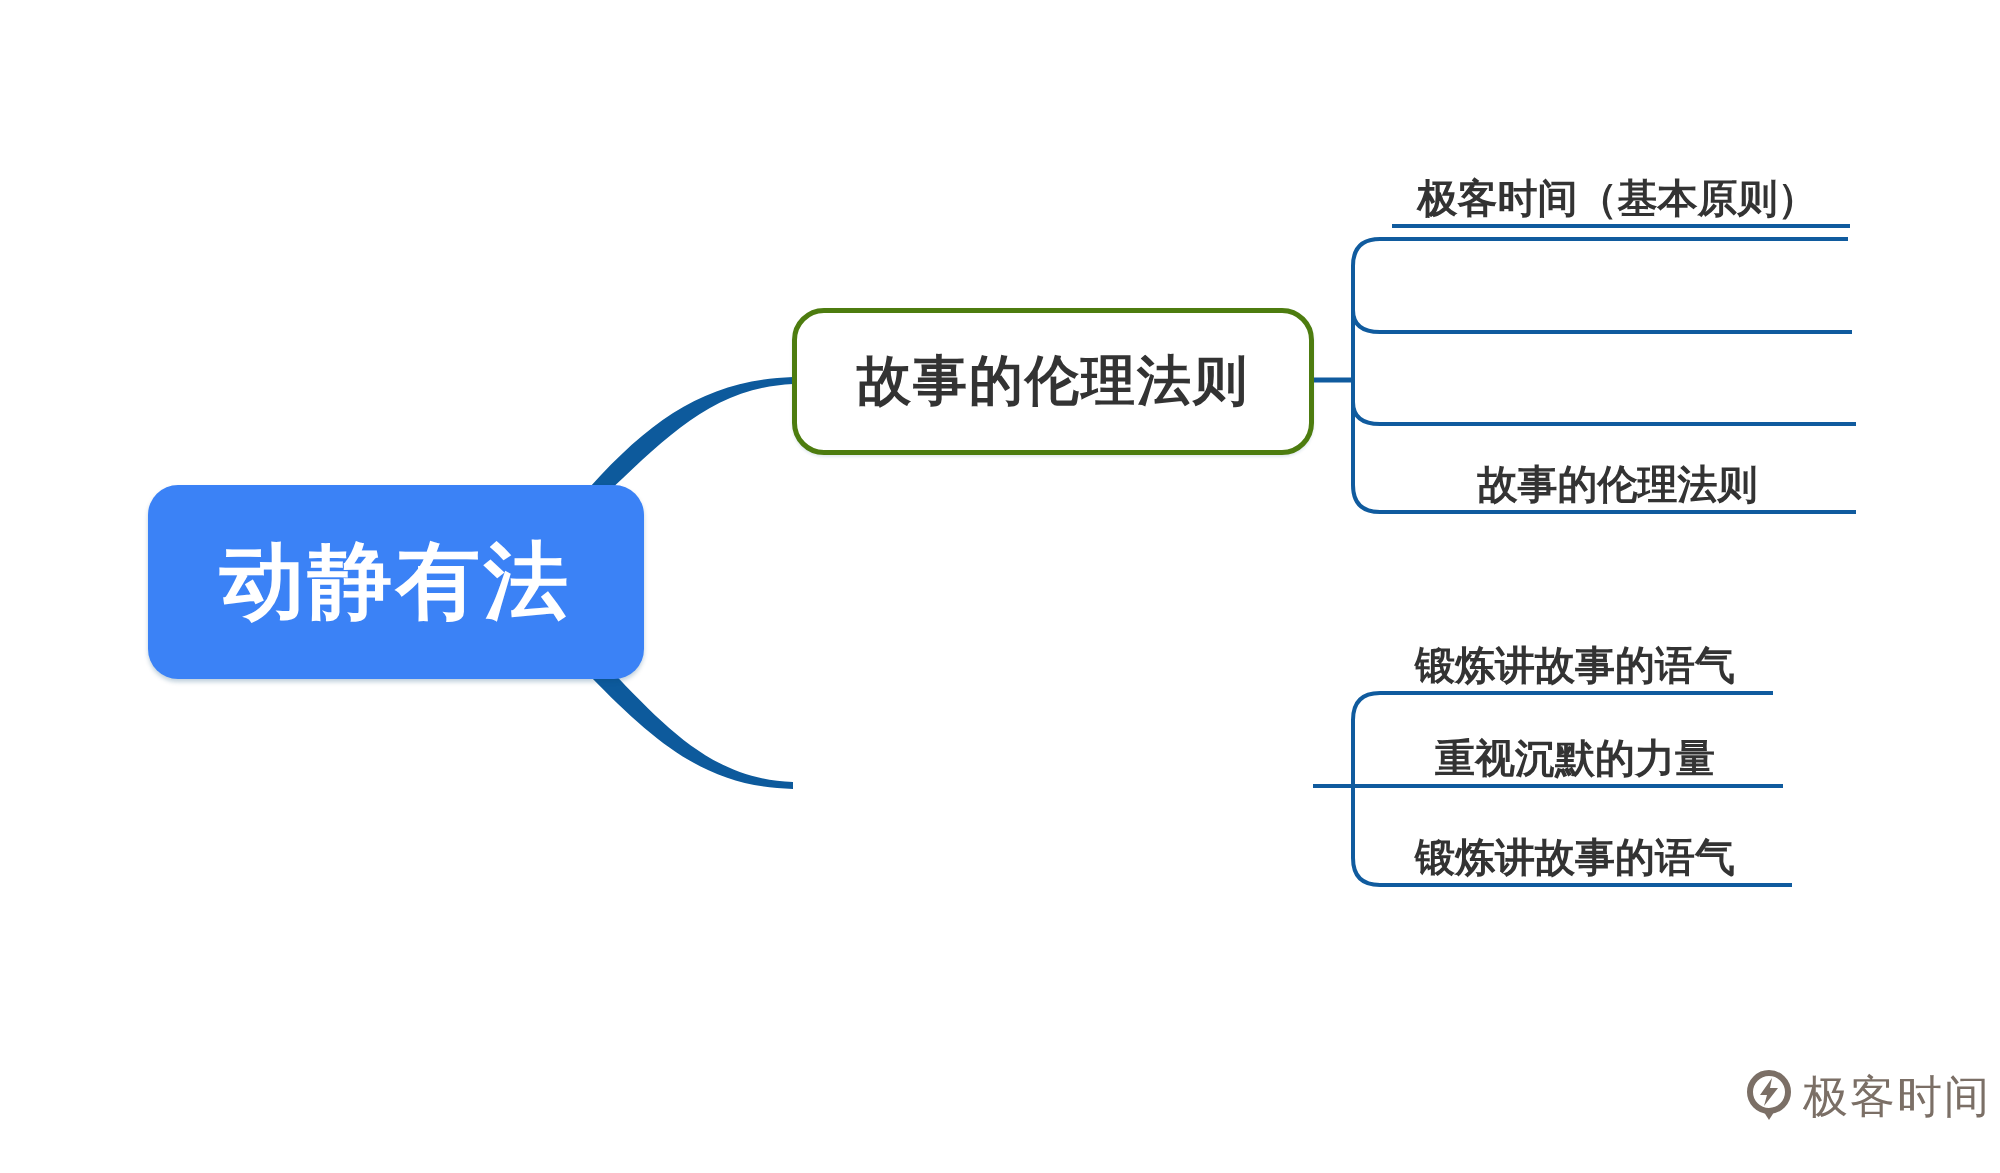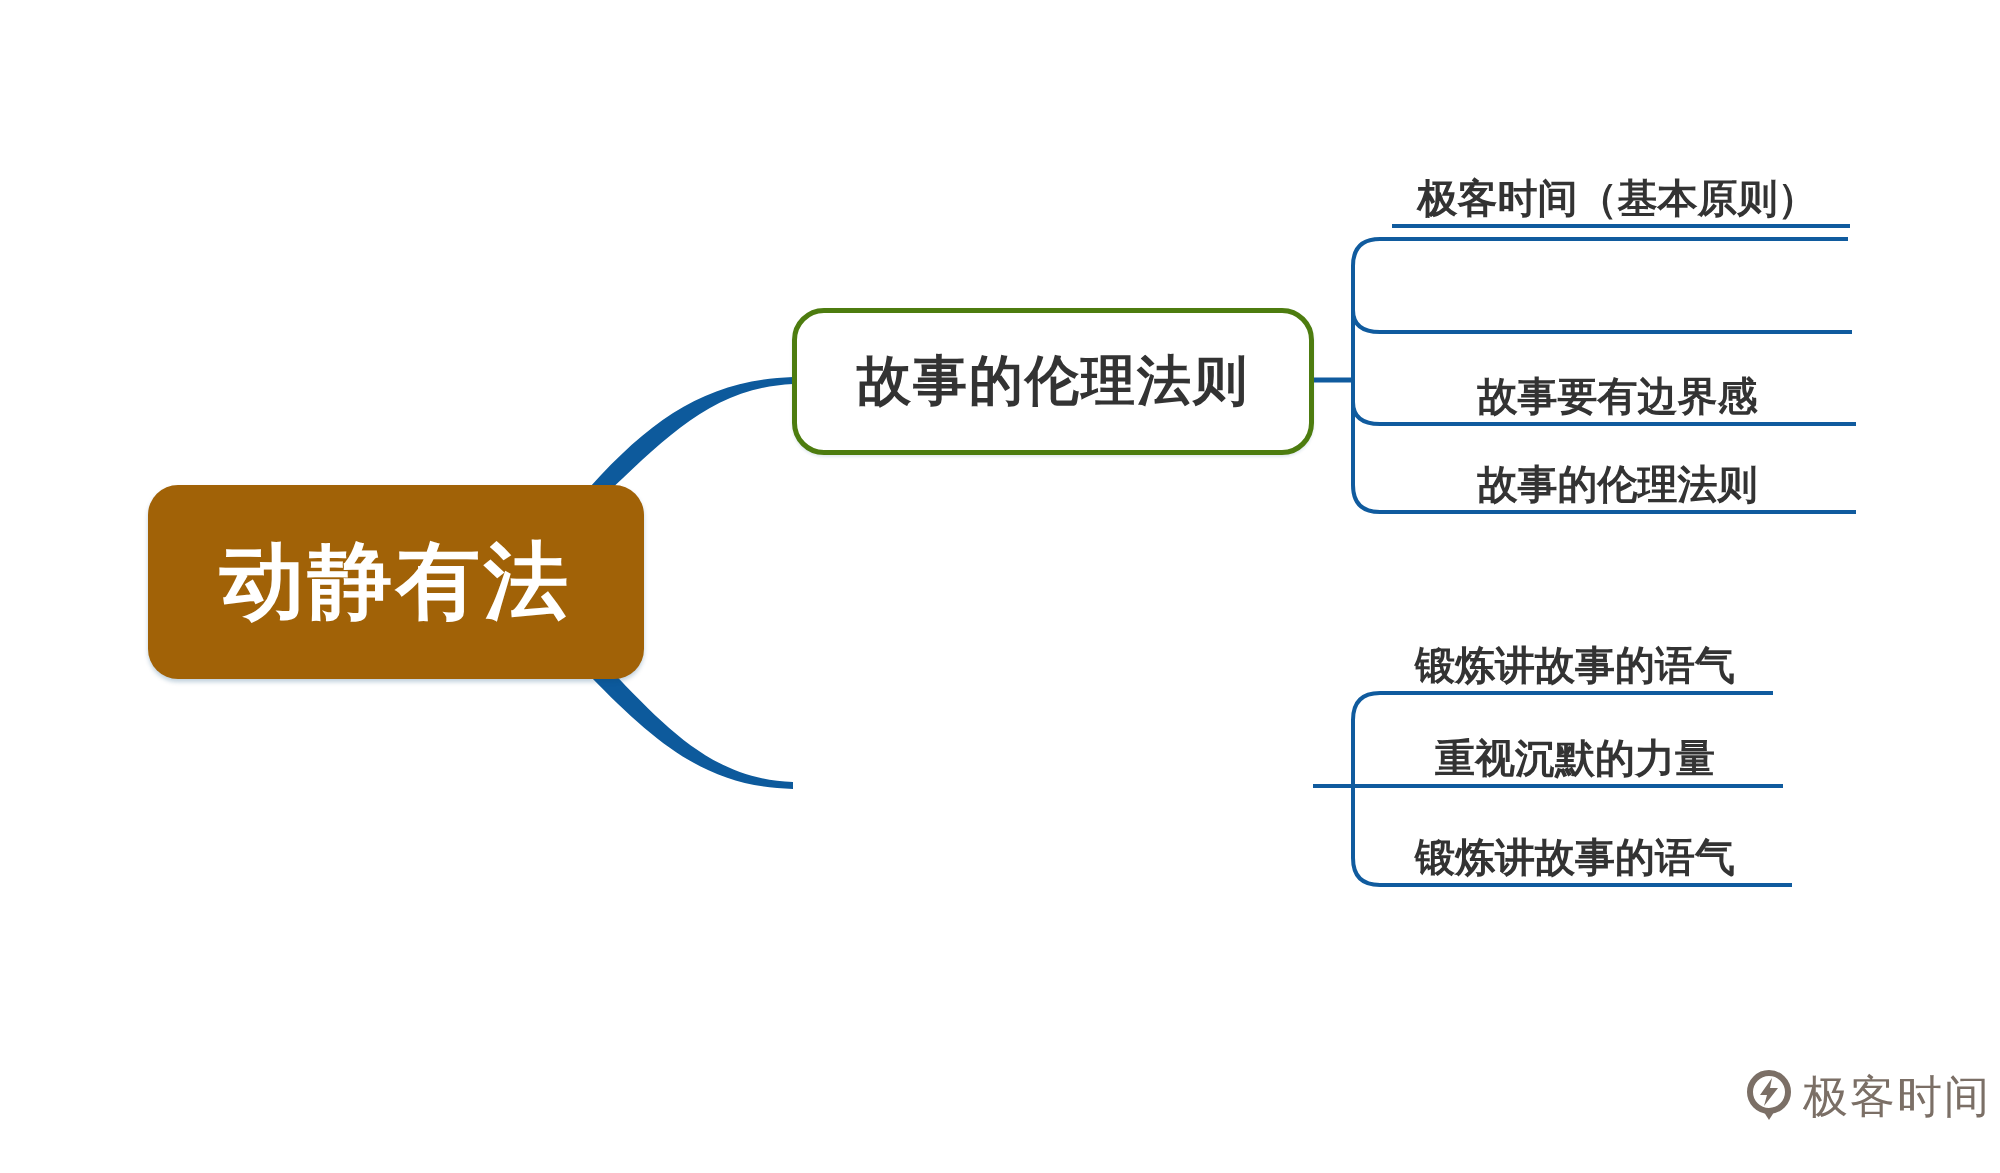--- a/index.html
+++ b/index.html
@@ -26,21 +26,21 @@
     display: flex;
     align-items: center;
     justify-content: center;
     box-sizing: border-box;
     text-align: center;
     white-space: nowrap;
   }
   .root-node {
     left: 148px; top: 485px;
     width: 496px; height: 194px;
-    background: #a16207;
+    background: #3b82f6;
     border-radius: 30px;
     color: #ffffff;
     font-size: 84px;
     font-weight: bold;
     letter-spacing: 4px;
     box-shadow: 0 3px 4px rgba(8, 70, 120, 0.25);
   }
   .branch-node {
     width: 522px; height: 147px;
     background: #ffffff;
@@ -100,21 +100,20 @@
 
     <path d="M 1773,693 L 1380,693 Q 1353,693 1353,720 L 1353,858 Q 1353,885 1380,885 L 1792,885" fill="none" stroke="#105b9e" stroke-width="4"></path>
     <path d="M 1313,786 L 1783,786" fill="none" stroke="#105b9e" stroke-width="4"></path>
   </svg>
 
   <div class="node root-node">动静有法</div>
 
   <div class="node branch-node branch-1">故事的伦理法则</div>
 
   <div class="leaf leaf-g1" style="top:172px;">极客时间（基本原则）</div>
-  <div class="leaf leaf-g1" style="top:370px;">故事要有边界感</div>
   <div class="leaf leaf-g1" style="top:458px;">故事的伦理法则</div>
 
   <div class="leaf leaf-g2" style="top:639px;">锻炼讲故事的语气</div>
   <div class="leaf leaf-g2" style="top:732px;">重视沉默的力量</div>
   <div class="leaf leaf-g2" style="top:831px;">锻炼讲故事的语气</div>
 
   <div class="logo">
     <svg width="48" height="58" viewBox="0 0 48 58">
       <circle cx="24" cy="24" r="19" fill="none" stroke="#7b6f66" stroke-width="6"></circle>
       <path d="M17 41 L24 52 L31 41 Z" fill="#7b6f66"></path>

